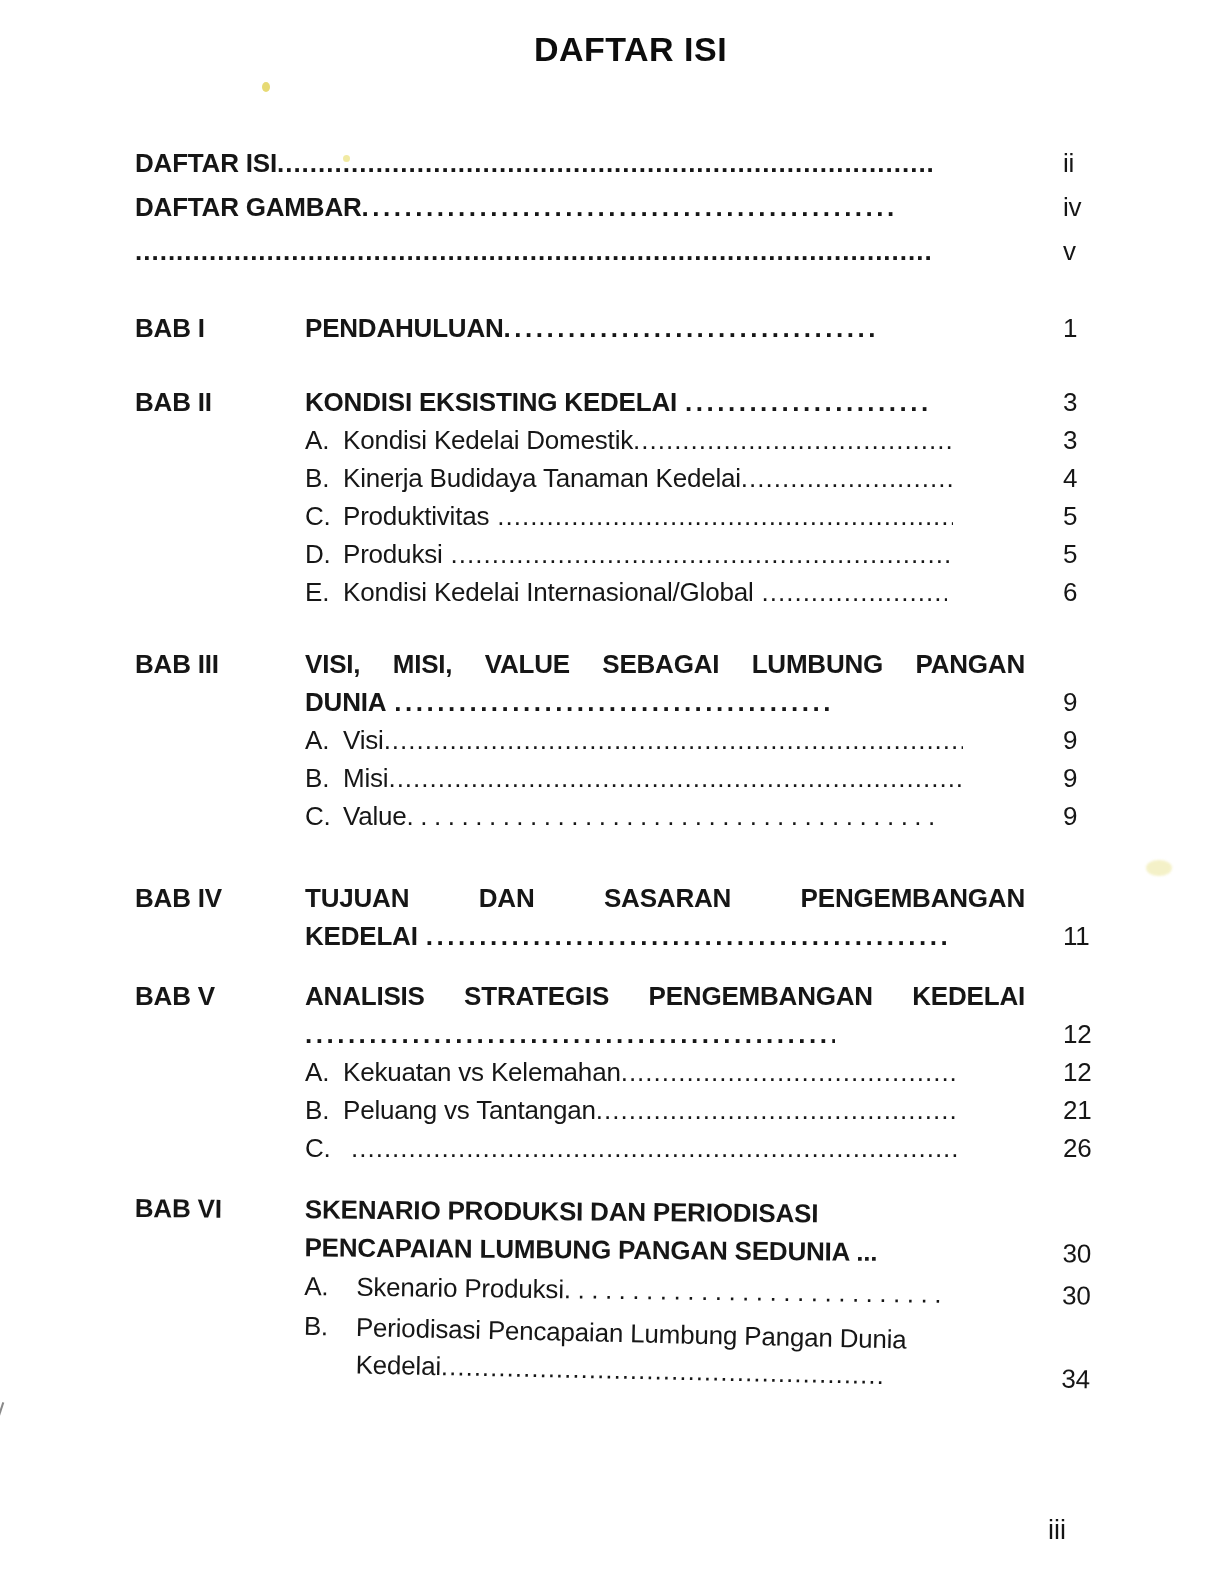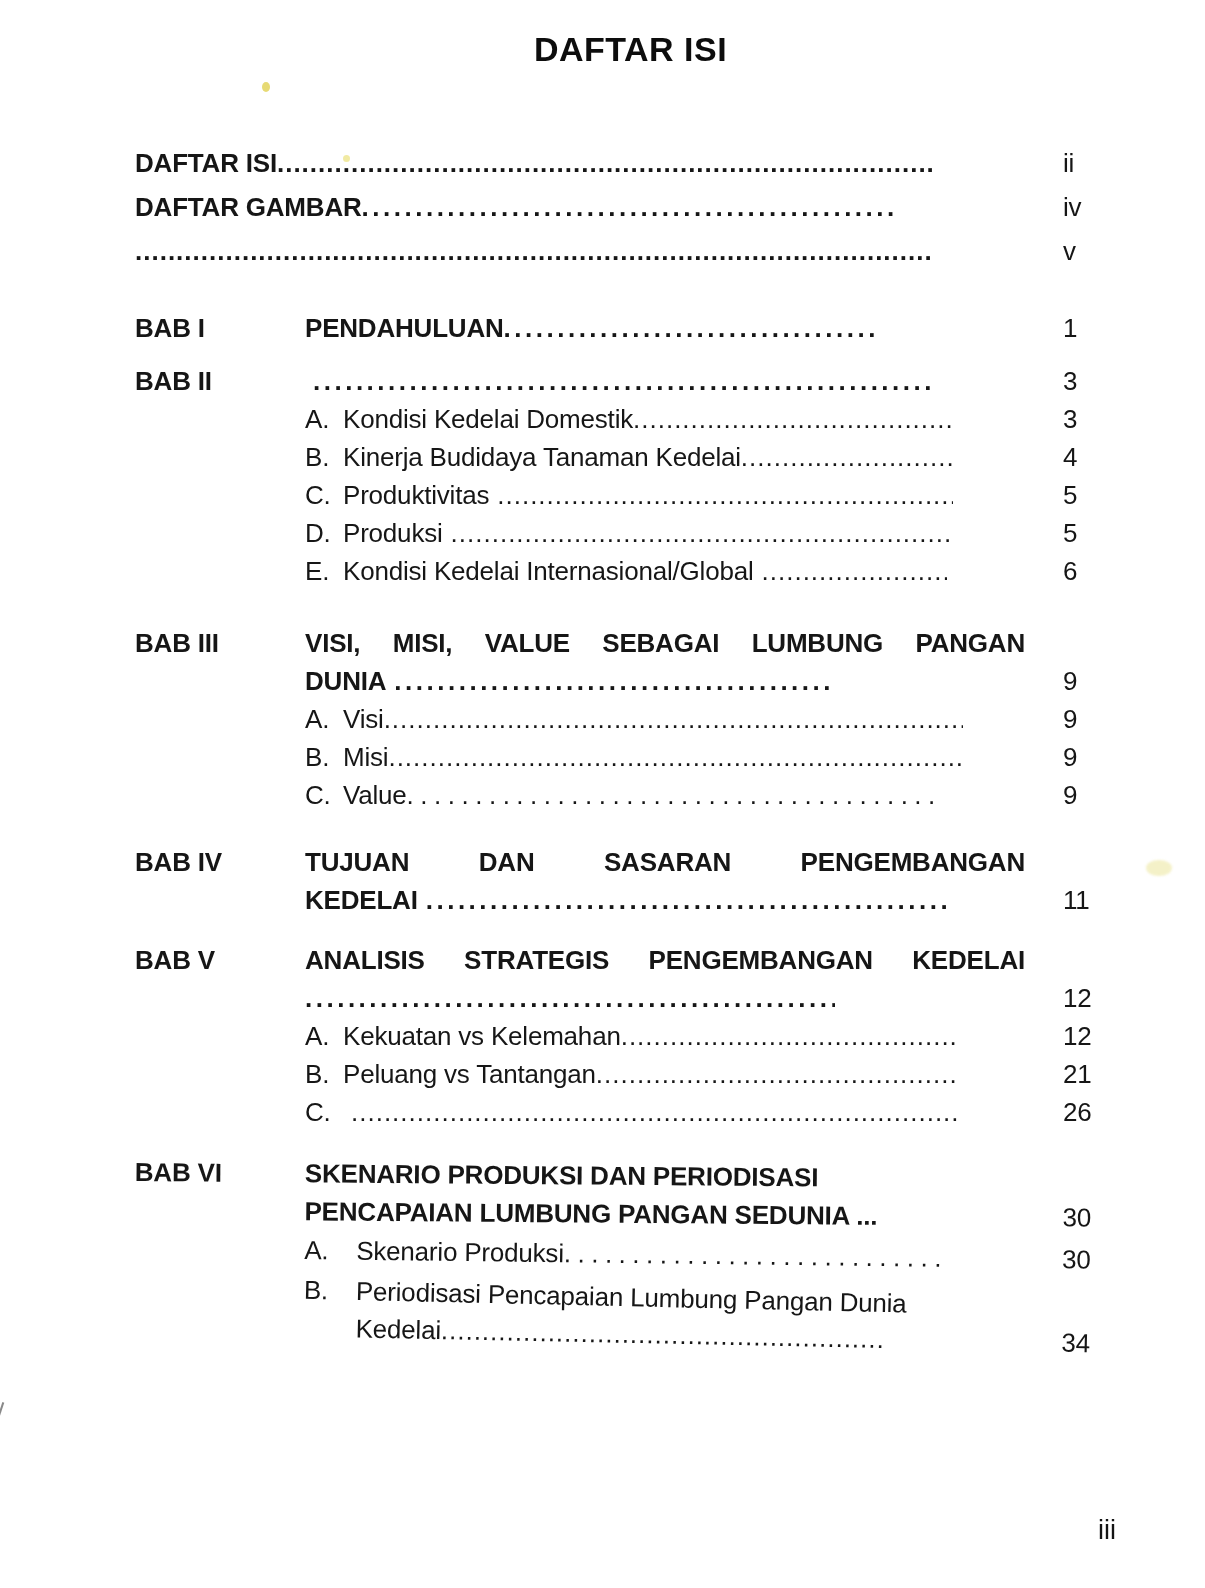--- a/index.html
+++ b/index.html
@@ -50,31 +50,31 @@
     content: "................................................................................................................................................................................................................";
     letter-spacing: 1px;
   }
   .dots.med::before  { letter-spacing: 3.5px; }
   .dots.wide::before { letter-spacing: 6.5px; }
   .gap { margin-left: 8px; }
   
   .justified { display: block; text-align: justify; text-align-last: justify; }
   
   .chapter-1 { margin-top: 36px; }
-  .chapter-2 { margin-top: 15px; }
+  .chapter-2 { margin-top: 36px; }
   .chapter-3 { margin-top: 34px; }
-  .chapter-4 { margin-top: 29px; }
+  .chapter-4 { margin-top: 44px; }
   .chapter-5 { margin-top: 22px; }
   .chapter-6 { margin-top: 22px; transform: rotate(0.45deg); transform-origin: 0 0; }
   .tilt-a  { transform: rotate(0.25deg); transform-origin: 0 50%; }
   .tilt-b1 { transform: rotate(0.85deg); transform-origin: 0 50%; }
   .tilt-b2 { transform: rotate(0.7deg);  transform-origin: 0 50%; }
   .footer-page {
     position: absolute;
-    left: 1098px; top: 1515px;
+    left: 1048px; top: 1515px;
     font-size: 27px;
     font-weight: 400;
     color: #141414;
   }
   
   .speck { position: absolute; border-radius: 50%; pointer-events: none; }
   .speck-1 { left: 262px; top: 82px;  width: 8px;  height: 10px; background: #e3d45c; opacity: 0.85; }
   .speck-2 { left: 1146px; top: 860px; width: 26px; height: 16px; background: #f2eebb; opacity: 0.8; filter: blur(1px); }
   .speck-3 { left: 343px; top: 155px; width: 7px; height: 7px; background: #e8dc66; opacity: 0.6; }
   .edge-mark {
@@ -124,20 +124,21 @@
         <span class="dots med" style="margin-right:145px"></span>
       </div>
       <div class="col-page">1</div>
     </div>
   </section>
 
   <section class="chapter-2">
     <div class="row">
       <div class="col-label">BAB II</div>
       <div class="col-main bold">
+        <span class="t">KONDISI EKSISTING KEDELAI</span>
         <span class="dots med gap" style="margin-right:95px"></span>
       </div>
       <div class="col-page">3</div>
     </div>
     <div class="row">
       <div class="col-label"></div>
       <div class="col-main reg">
         <span class="letter">A.</span>
         <span class="t">Kondisi Kedelai Domestik</span>
         <span class="dots" style="margin-right:72px"></span>

